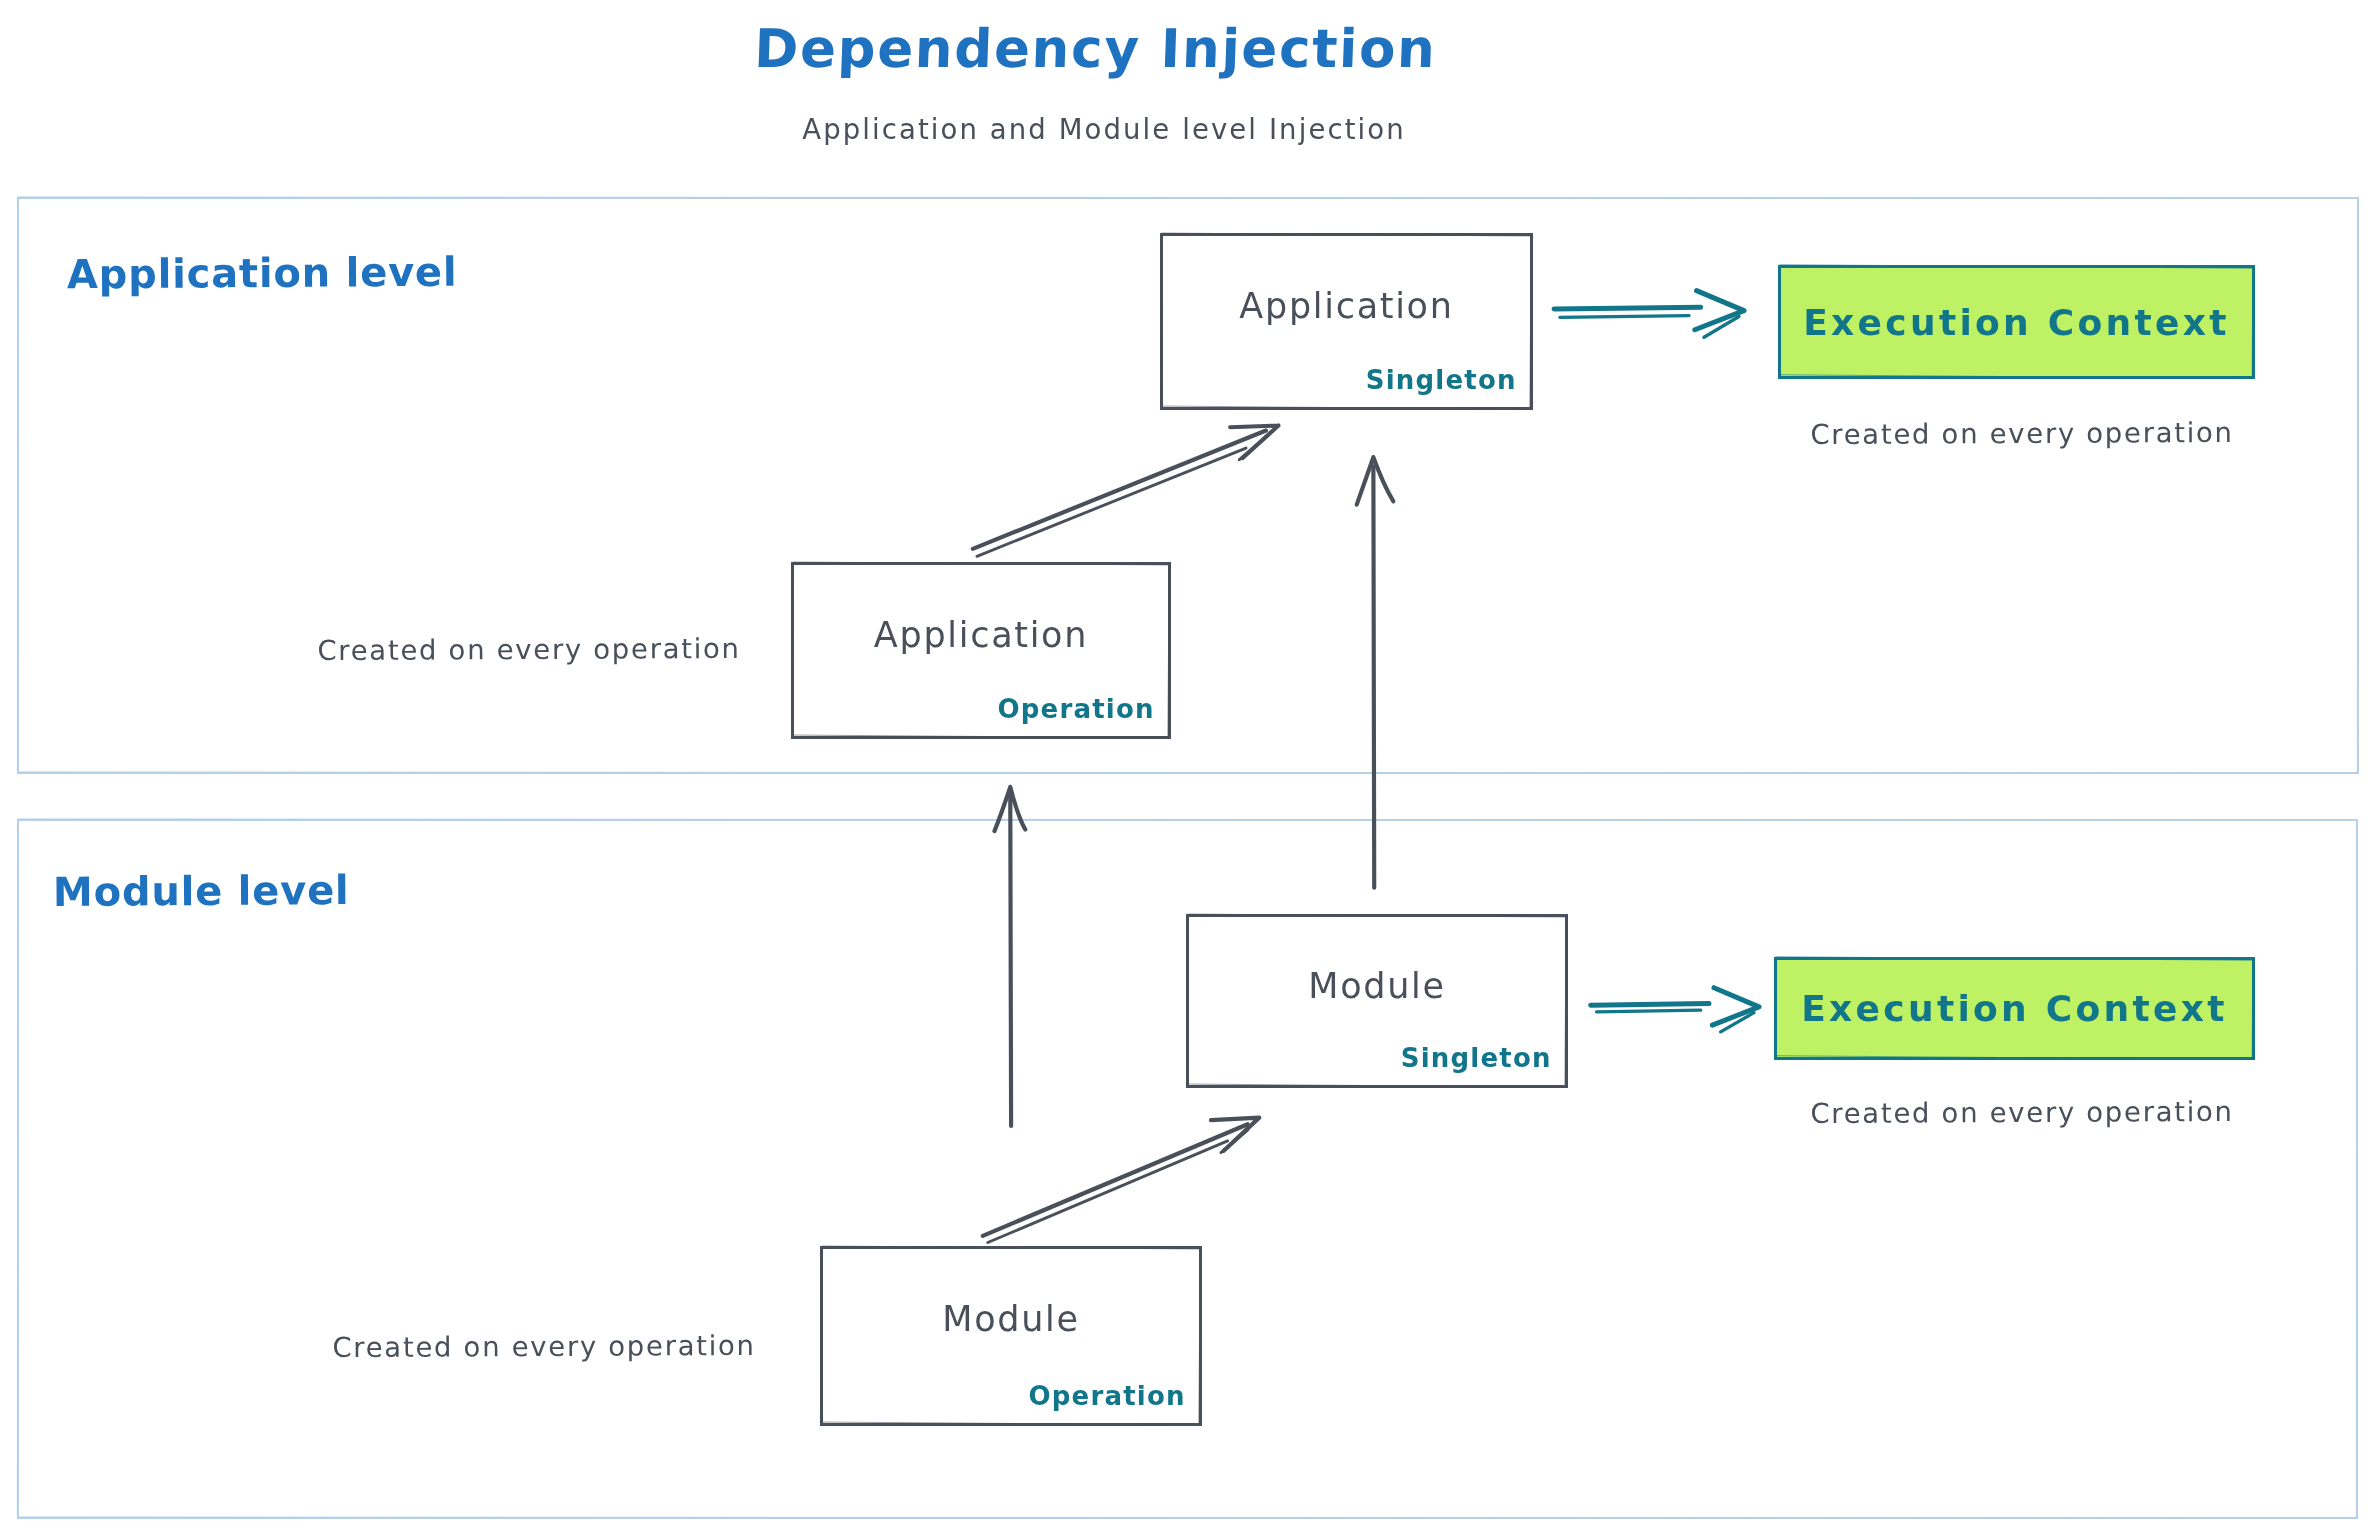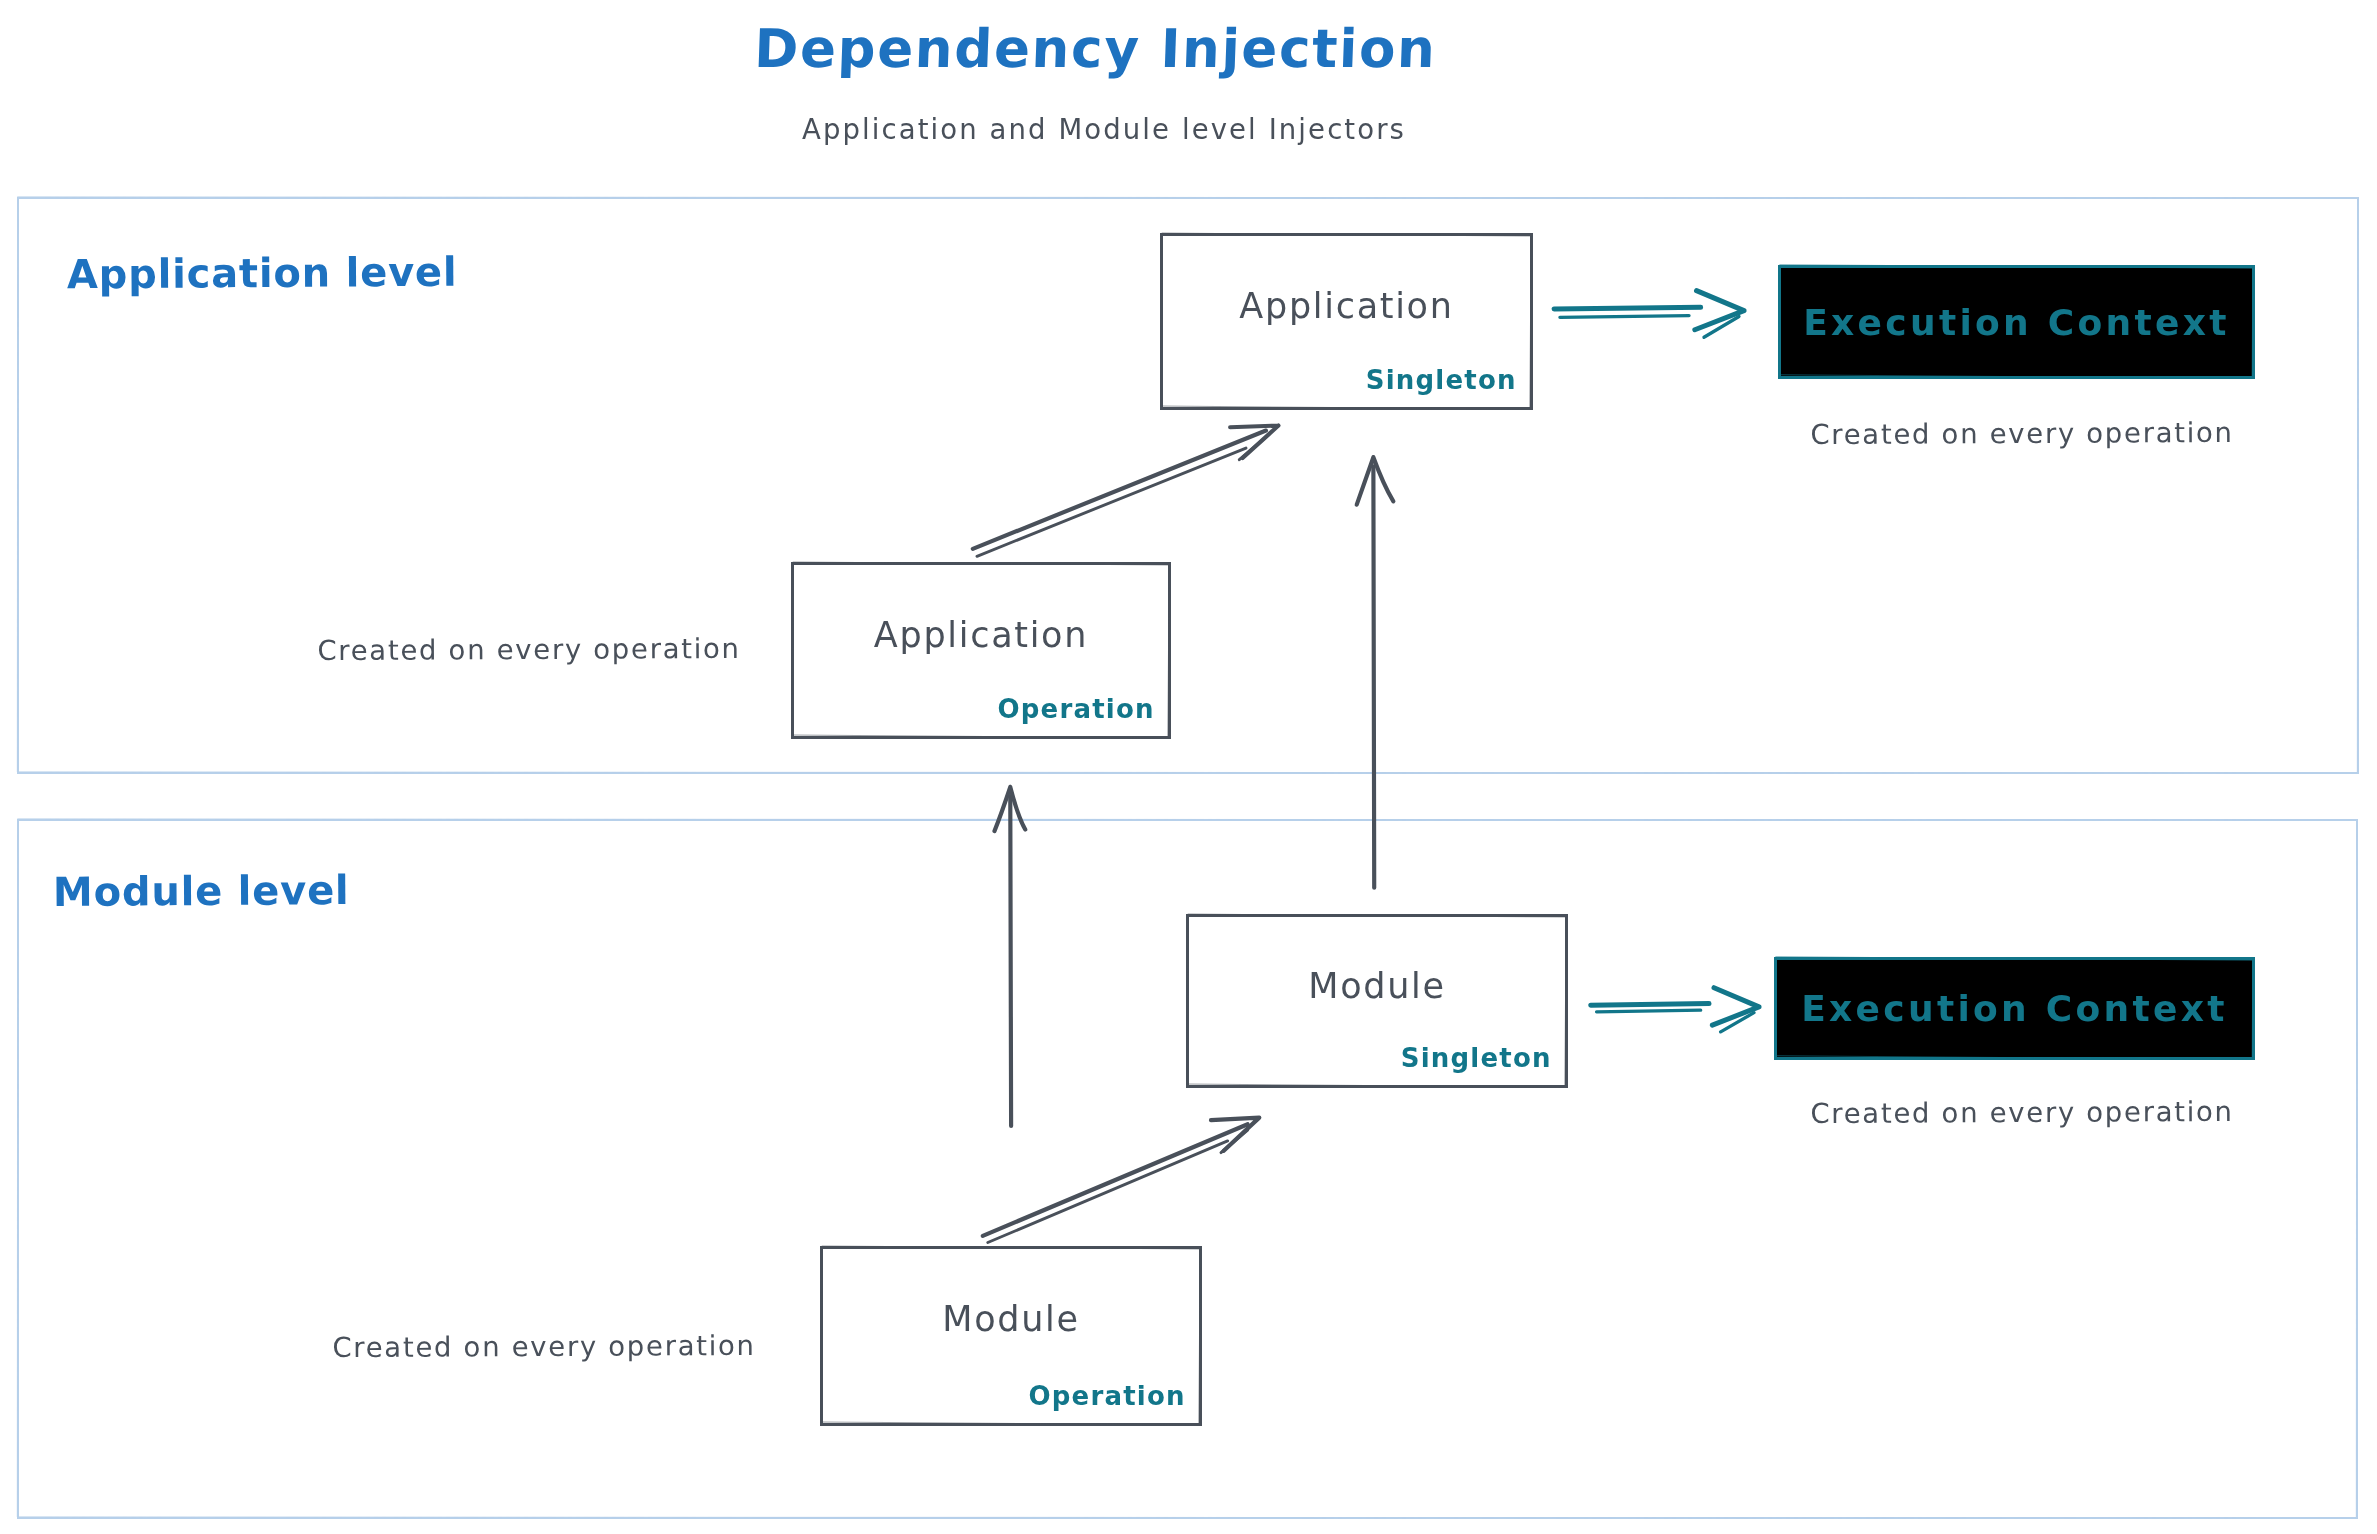--- a/index.html
+++ b/index.html
@@ -40,21 +40,21 @@
   .node-title{position:absolute;top:29%;left:0;width:100%;text-align:center;
     font-size:35px;font-weight:400;letter-spacing:1.7px;color:var(--ink-slate);}
   .node-badge{position:absolute;right:13.3px;bottom:11.7px;font-size:26px;font-weight:600;
     letter-spacing:1.2px;color:var(--teal);}
   #box-app-singleton{left:1160px;top:233px;width:373px;height:177px;}
   #box-app-operation{left:791px;top:562px;width:380px;height:177px;}
   #box-module-singleton{left:1186px;top:914px;width:382px;height:174px;}
   #box-module-operation{left:820px;top:1246px;width:382px;height:180px;}
 
   
-  .exec{position:absolute;border:3.3px solid var(--teal);background:#000000;z-index:3;
+  .exec{position:absolute;border:3.3px solid var(--teal);background:#bef264;z-index:3;
     display:flex;align-items:center;justify-content:center;}
   .exec::before{content:"";position:absolute;inset:-1.7px;border:1.7px solid var(--teal);
     opacity:.6;transform:rotate(.4deg);pointer-events:none;}
   .exec-title{font-size:36px;font-weight:600;letter-spacing:3.3px;color:var(--teal);white-space:nowrap;}
   #box-exec-app{left:1778px;top:265px;width:477px;height:114px;}
   #box-exec-module{left:1774px;top:957px;width:481px;height:103px;}
 
   
   .caption{position:absolute;font-size:27.5px;font-weight:500;letter-spacing:1.7px;
     color:var(--ink-slate);text-align:center;white-space:nowrap;z-index:4;transform:rotate(-.3deg);}
@@ -69,21 +69,21 @@
   .ink-thin{stroke:var(--ink-slate);stroke-width:3.5;fill:none;stroke-linecap:round;}
   .tealink{stroke:var(--teal);stroke-width:6;fill:none;stroke-linecap:round;stroke-linejoin:round;}
   .tealink-thin{stroke:var(--teal);stroke-width:4;fill:none;stroke-linecap:round;}
 </style>
 </head>
 <body>
 
 <div id="canvas">
 
   <div class="page-title">Dependency Injection</div>
-  <div class="page-subtitle">Application and Module level Injectors</div>
+  <div class="page-subtitle">Application and Module level Injection</div>
 
   <div class="level-frame" id="frame-application"></div>
   <div class="level-frame" id="frame-module"></div>
 
   <div class="level-label" id="label-application">Application level</div>
   <div class="level-label" id="label-module">Module level</div>
 
   <svg id="arrows" width="2377" height="1534" viewBox="0 0 2854 1842">
 
     <g>

